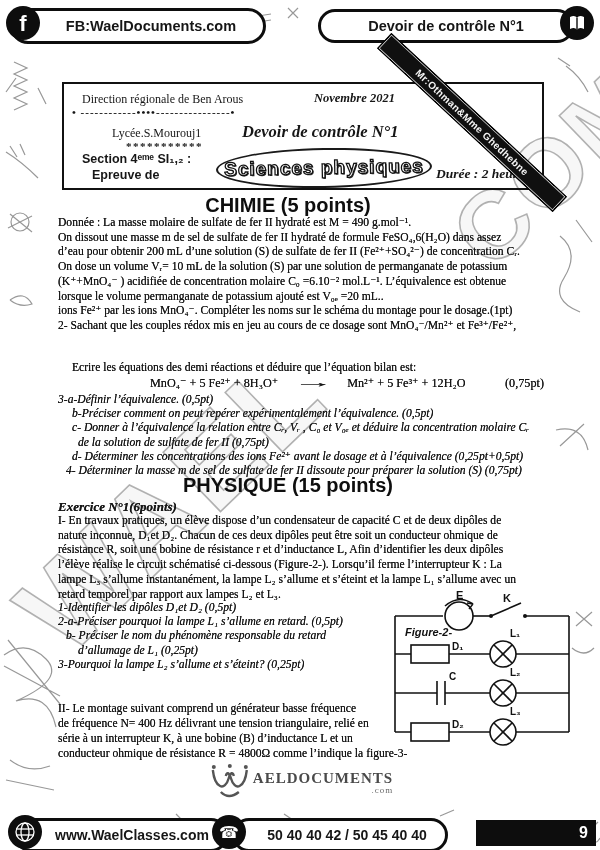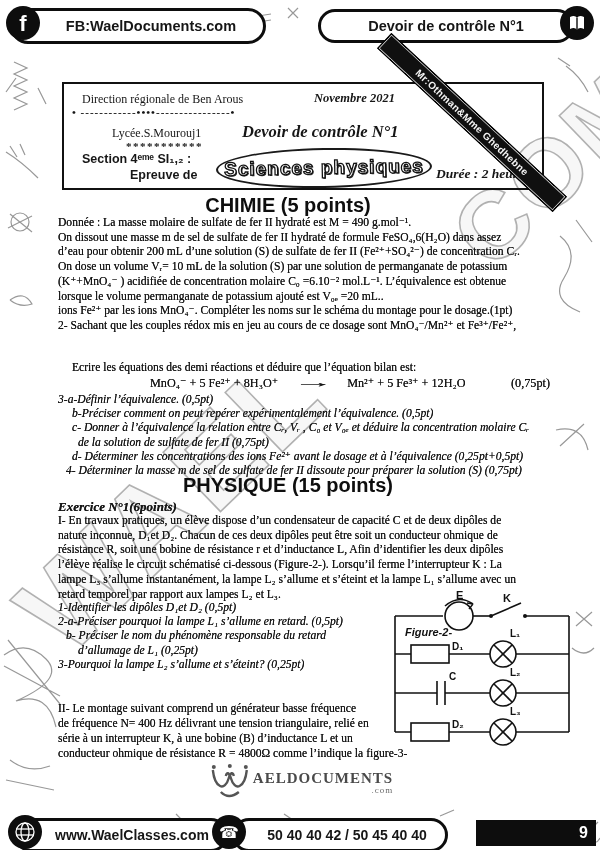--- a/index.html
+++ b/index.html
@@ -99,21 +99,21 @@
   </div>
 
   <div class="hbox">
     <div class="h-line" style="left:18px;top:8px;font-size:12px;">Direction régionale de Ben Arous</div>
     <div class="h-line bold ital" style="left:250px;top:7px;font-size:12.5px;">Novembre 2021</div>
     <div class="h-line bold" style="left:8px;top:22px;font-size:11px;letter-spacing:1px;">• ------------••••----------------•</div>
     <div class="h-line" style="left:48px;top:42px;font-size:12px;">Lycée.S.Mourouj1</div>
     <div class="h-line bold ital" style="left:178px;top:38px;font-size:16.5px;">Devoir de contrôle N°1</div>
     <div class="h-line bold" style="left:62px;top:56px;font-size:11px;letter-spacing:1.5px;">***********</div>
     <div class="h-line bold sans" style="left:18px;top:68px;font-size:12.5px;">Section 4ᵉᵐᵉ SI₁,₂ :</div>
-    <div class="h-line bold sans" style="left:28px;top:84px;font-size:12.5px;margin-left:38px;">Epreuve de</div>
+    <div class="h-line bold sans" style="left:28px;top:84px;font-size:12.5px;">Epreuve de</div>
     <div class="subject-oval">
       <span class="subject-text">Sciences physiques</span>
     </div>
     <div class="h-line bold ital" style="left:372px;top:82px;font-size:13.5px;">Durée : 2 heures</div>
   </div>
   <div class="stamp">Mr:Othman&amp;Mme Ghedhebne</div>
 
   <div class="sec-title" style="top:194px;">CHIMIE (5 points)</div>
 
   <div class="tblock" style="top:216px;">
@@ -127,21 +127,21 @@
     <div class="ln">2- Sachant que les couples rédox mis en jeu au cours de ce dosage sont MnO₄⁻/Mn²⁺ et Fe³⁺/Fe²⁺,</div>
   </div>
   <div class="tblock" style="top:361px;">
     <div class="ln ind14">Ecrire les équations des demi réactions  et déduire que l’équation bilan est:</div>
   </div>
 
   <div class="eq">
     <span style="margin-left:92px;">MnO₄⁻ + 5 Fe²⁺ + 8H₃O⁺</span>
     <span class="arrow">→</span>
     <span>Mn²⁺ + 5 Fe³⁺ + 12H₂O</span>
-    <span style="margin-left:auto;margin-right:2px;">(0,75pt)</span>
+    <span style="margin-left:auto;margin-right:8px;">(0,75pt)</span>
   </div>
 
   <div class="tblock" style="top:393px;">
     <div class="ln lnq">3-a-Définir l’équivalence. (0,5pt)</div>
     <div class="ln lnq ind14">b-Préciser comment on peut repérer expérimentalement l’équivalence. (0,5pt)</div>
     <div class="ln lnq ind14">c- Donner à l’équivalence la relation entre Cᵣ, Vᵣ , C₀ et V₀ₑ et déduire la concentration molaire Cᵣ</div>
     <div class="ln lnq ind20">de la solution de sulfate de fer II (0,75pt)</div>
     <div class="ln lnq ind14">d- Déterminer les concentrations des ions Fe²⁺ avant le dosage et à l’équivalence (0,25pt+0,5pt)</div>
     <div class="ln lnq ind8">4- Déterminer la masse m de sel de sulfate de fer II dissoute pour préparer la solution (S) (0,75pt)</div>
   </div>

